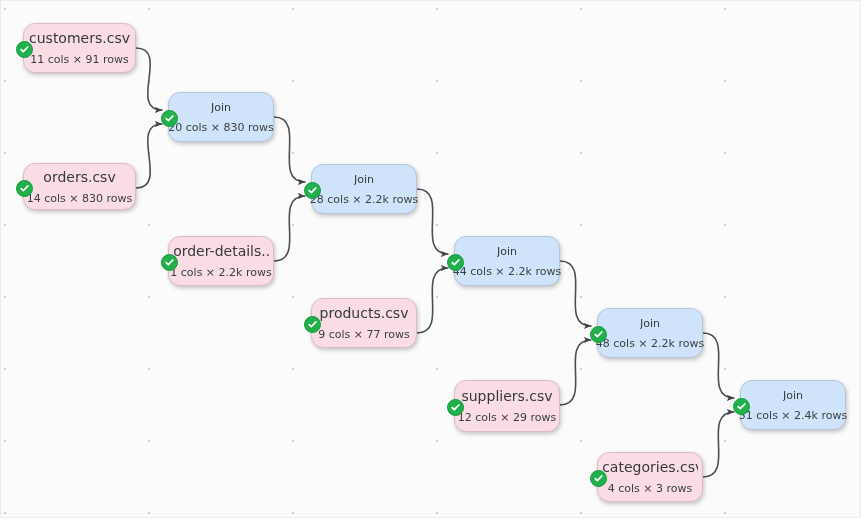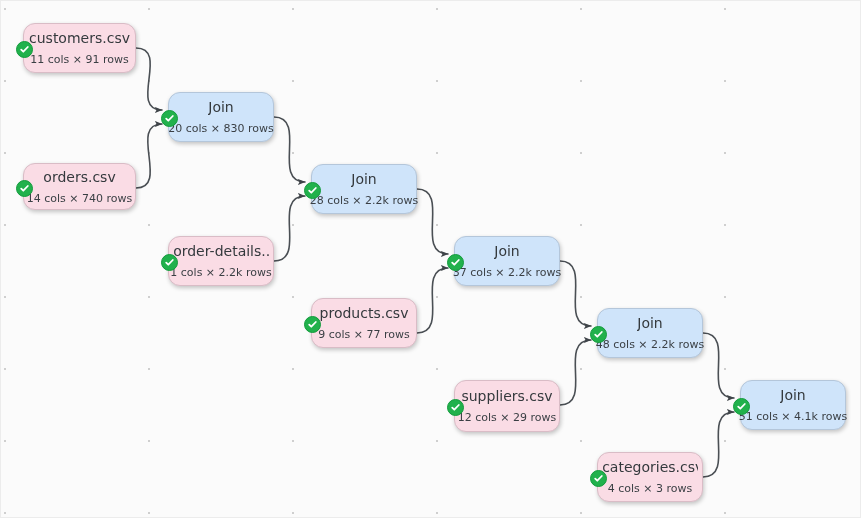--- a/index.html
+++ b/index.html
@@ -53,21 +53,21 @@
     color: #34393d;
     text-align: center;
     white-space: nowrap;
     overflow: hidden;
     max-width: 92%;
   }
   .node.file .node-title {
     font-size: 14px;
   }
   .node.join .node-title {
-    font-size: 14px;
+    font-size: 11px;
   }
   .node-sub {
     color: #3a3f44;
     font-size: 11px;
     text-align: center;
     white-space: nowrap;
     margin-top: 7px;
   }
   .status-badge {
     position: absolute;
@@ -117,21 +117,21 @@
         <div class="node-title">customers.csv</div>
         <div class="node-sub">11 cols × 91 rows</div>
         <span class="status-badge">
           <svg width="11" height="11" viewBox="0 0 11 11">
             <path d="M2.2 5.6 L4.3 7.7 L8.8 3.0" stroke="#ffffff" stroke-width="1.8" fill="none" stroke-linecap="round" stroke-linejoin="round"></path>
           </svg>
         </span>
       </div>
       <div class="node file" style="left: 22px; top: 162px; width: 113px; height: 47px;">
         <div class="node-title">orders.csv</div>
-        <div class="node-sub">14 cols × 740 rows</div>
+        <div class="node-sub">14 cols × 830 rows</div>
         <span class="status-badge">
           <svg width="11" height="11" viewBox="0 0 11 11">
             <path d="M2.2 5.6 L4.3 7.7 L8.8 3.0" stroke="#ffffff" stroke-width="1.8" fill="none" stroke-linecap="round" stroke-linejoin="round"></path>
           </svg>
         </span>
       </div>
       <div class="node join" style="left: 167px; top: 91px; width: 106px; height: 50px;">
         <div class="node-title">Join</div>
         <div class="node-sub">20 cols × 830 rows</div>
         <span class="status-badge">
@@ -162,21 +162,21 @@
         <div class="node-title">products.csv</div>
         <div class="node-sub">9 cols × 77 rows</div>
         <span class="status-badge">
           <svg width="11" height="11" viewBox="0 0 11 11">
             <path d="M2.2 5.6 L4.3 7.7 L8.8 3.0" stroke="#ffffff" stroke-width="1.8" fill="none" stroke-linecap="round" stroke-linejoin="round"></path>
           </svg>
         </span>
       </div>
       <div class="node join" style="left: 453px; top: 235px; width: 106px; height: 50px;">
         <div class="node-title">Join</div>
-        <div class="node-sub">37 cols × 2.2k rows</div>
+        <div class="node-sub">44 cols × 2.2k rows</div>
         <span class="status-badge">
           <svg width="11" height="11" viewBox="0 0 11 11">
             <path d="M2.2 5.6 L4.3 7.7 L8.8 3.0" stroke="#ffffff" stroke-width="1.8" fill="none" stroke-linecap="round" stroke-linejoin="round"></path>
           </svg>
         </span>
       </div>
       <div class="node file" style="left: 453px; top: 379px; width: 106px; height: 52px;">
         <div class="node-title">suppliers.csv</div>
         <div class="node-sub">12 cols × 29 rows</div>
         <span class="status-badge">
@@ -198,21 +198,21 @@
         <div class="node-title">categories.csv</div>
         <div class="node-sub">4 cols × 3 rows</div>
         <span class="status-badge">
           <svg width="11" height="11" viewBox="0 0 11 11">
             <path d="M2.2 5.6 L4.3 7.7 L8.8 3.0" stroke="#ffffff" stroke-width="1.8" fill="none" stroke-linecap="round" stroke-linejoin="round"></path>
           </svg>
         </span>
       </div>
       <div class="node join" style="left: 739px; top: 379px; width: 106px; height: 50px;">
         <div class="node-title">Join</div>
-        <div class="node-sub">51 cols × 4.1k rows</div>
+        <div class="node-sub">51 cols × 2.4k rows</div>
         <span class="status-badge">
           <svg width="11" height="11" viewBox="0 0 11 11">
             <path d="M2.2 5.6 L4.3 7.7 L8.8 3.0" stroke="#ffffff" stroke-width="1.8" fill="none" stroke-linecap="round" stroke-linejoin="round"></path>
           </svg>
         </span>
       </div>
     </div>
 
 </div>
 

